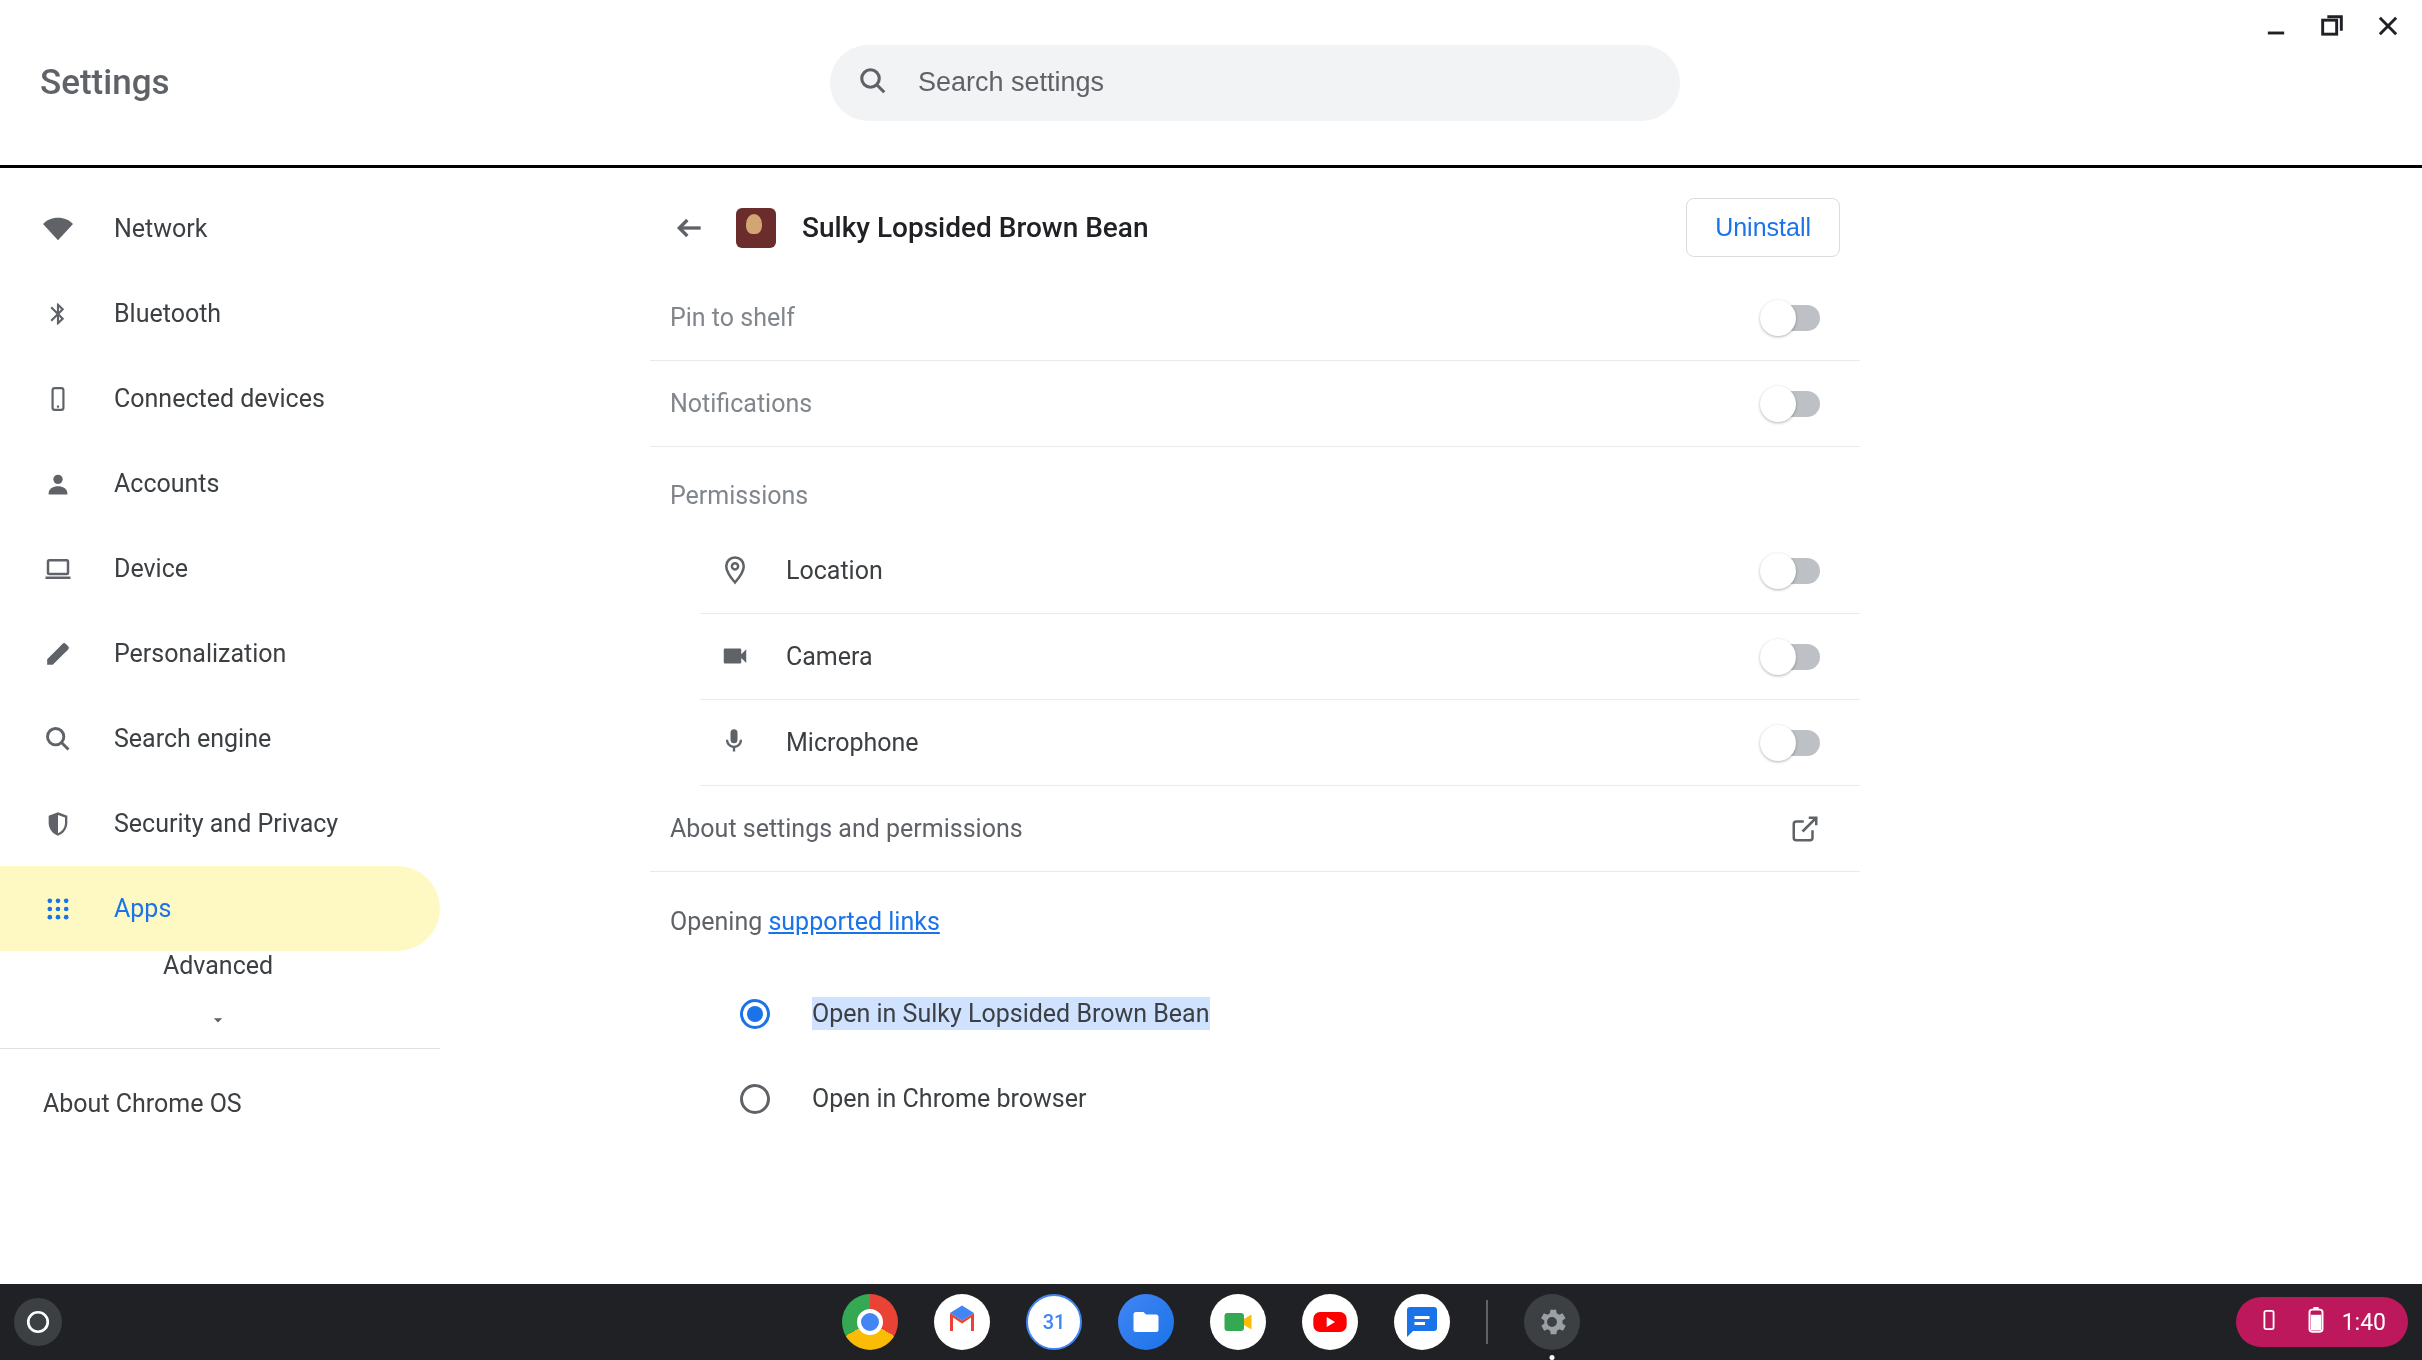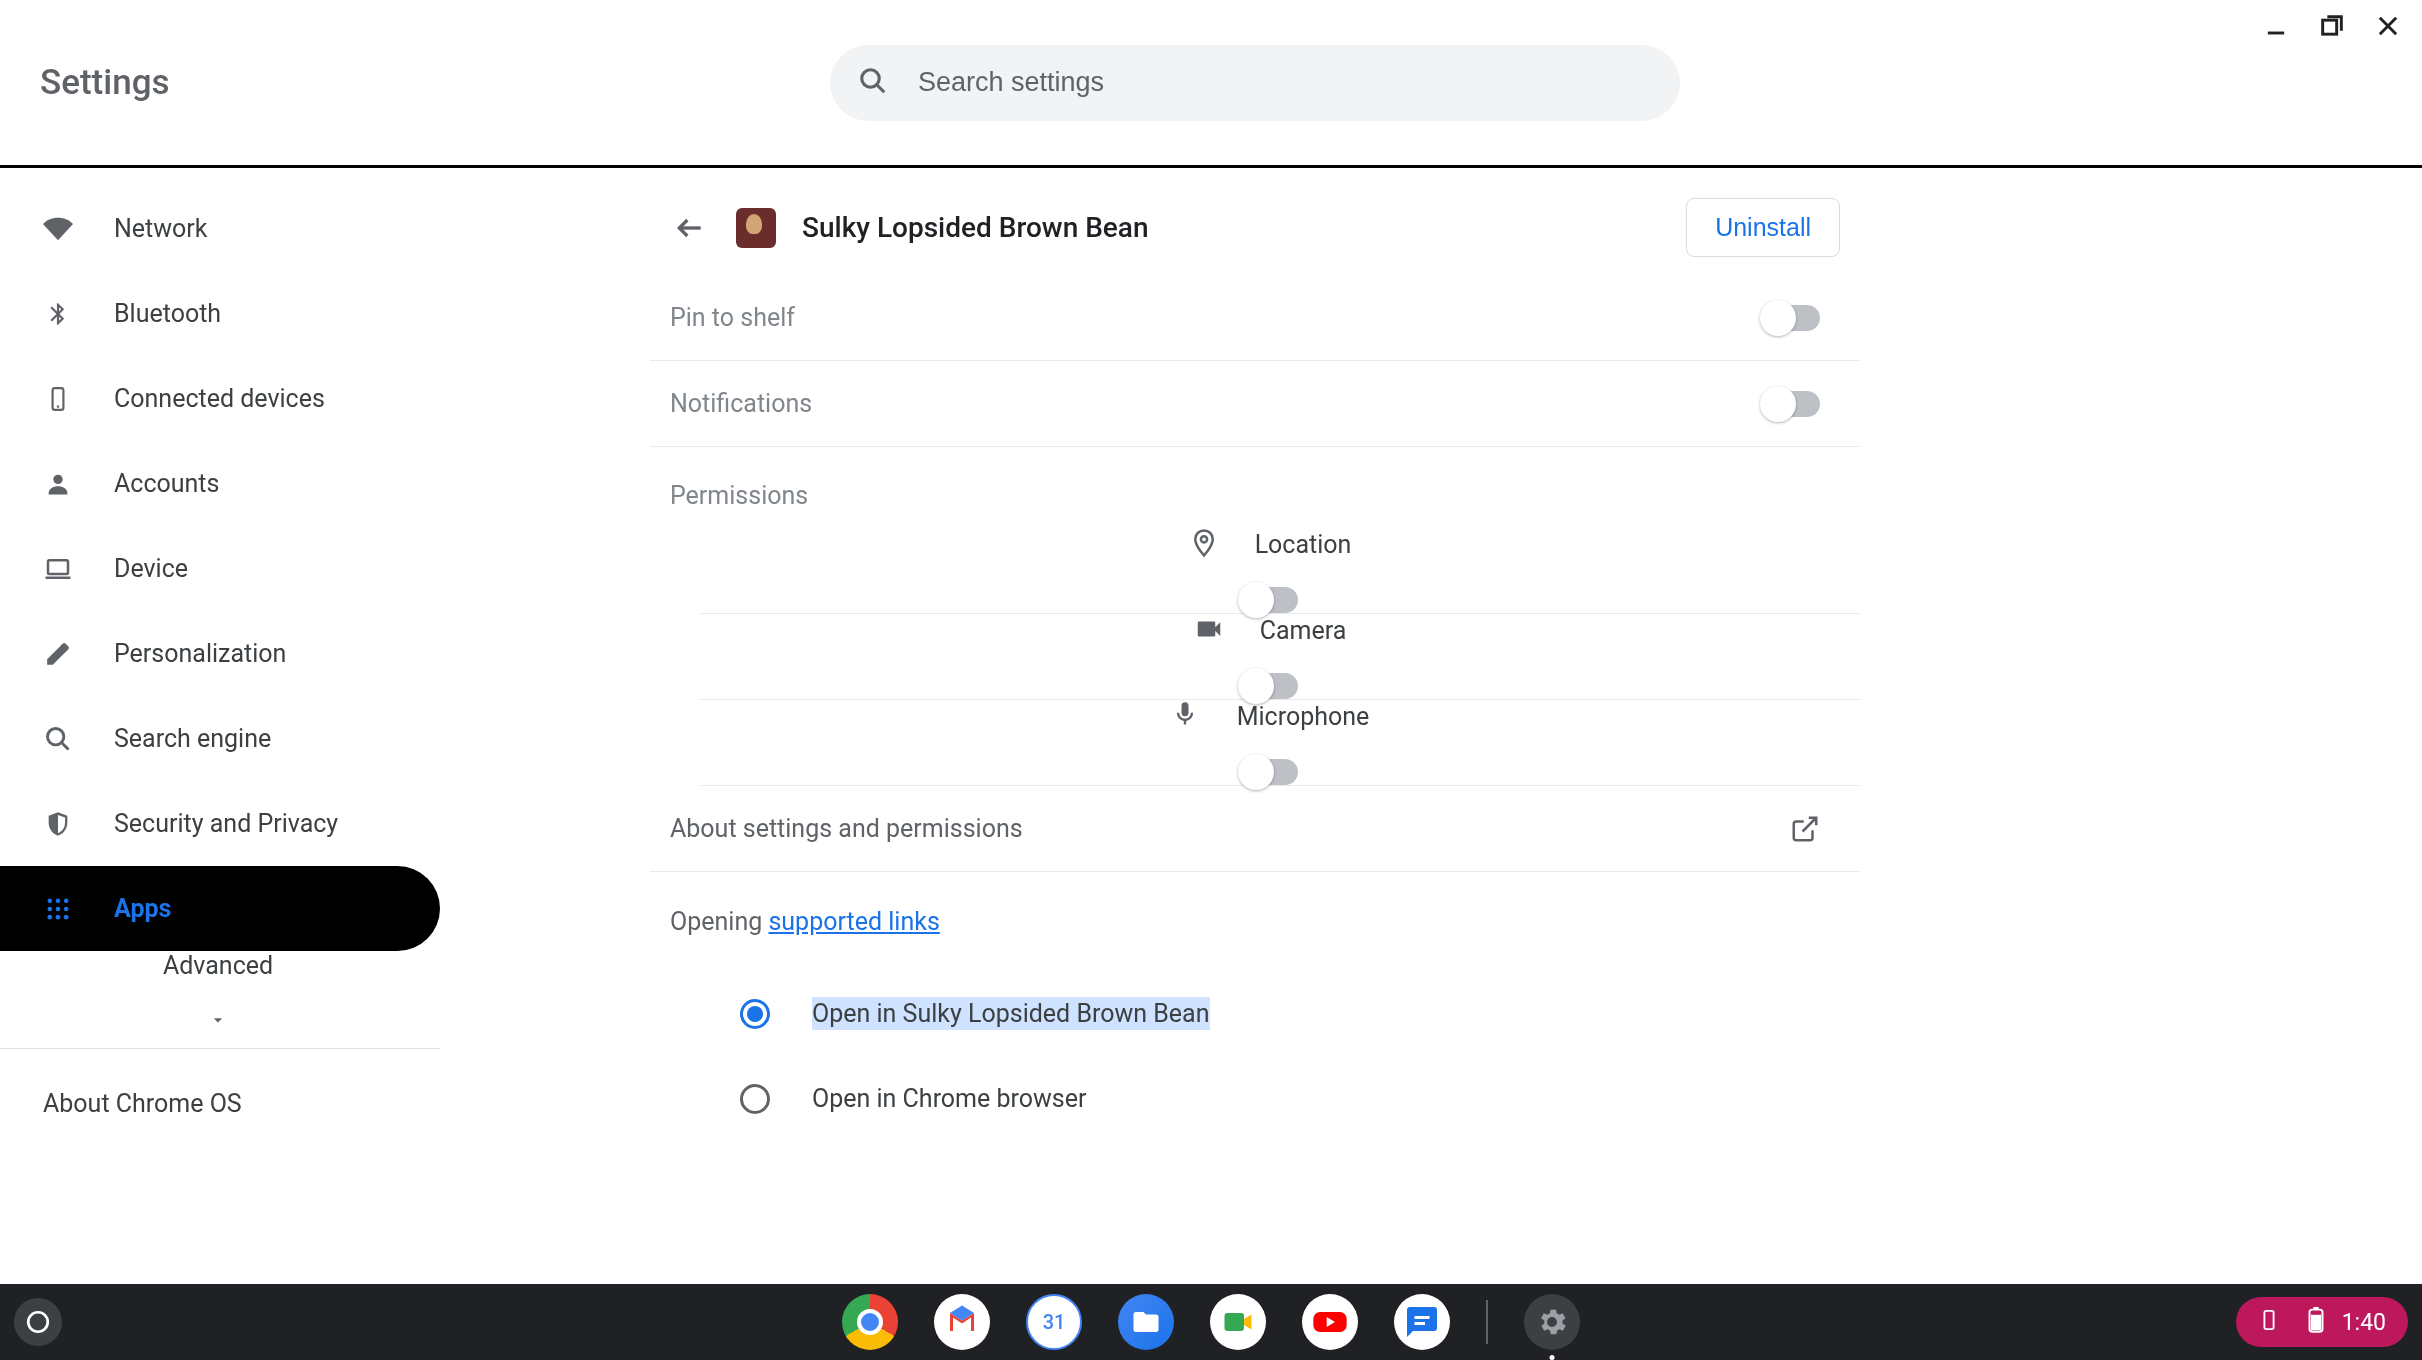--- a/index.html
+++ b/index.html
@@ -15,21 +15,21 @@
     .search-box { position: absolute; left: 830px; width: 850px; height: 76px; background: #f1f3f4; border-radius: 38px; display: flex; align-items: center; padding: 0 28px; gap: 30px; }
     .search-box input { border: none; background: transparent; font-size: 27px; color: #5f6368; outline: none; width: 100%; }
     .search-box input::placeholder { color: #5f6368; }
     
     
     .main { display: flex; height: calc(100% - 168px - 76px); }
     
     
     .sidebar { width: 440px; padding-top: 18px; border-right: none; }
     .sidebar-item { display: flex; align-items: center; height: 85px; padding-left: 40px; gap: 38px; cursor: pointer; font-size: 25px; color: #3c4043; }
-    .sidebar-item.selected { background: #000000; border-radius: 0 44px 44px 0; width: 440px; color: #1a73e8; font-weight: bold; }
+    .sidebar-item.selected { background: #fef9c3; border-radius: 0 44px 44px 0; width: 440px; color: #1a73e8; }
     .sidebar-item.selected .sidebar-icon { color: #1a73e8; }
     .sidebar-icon { width: 36px; height: 36px; display: flex; align-items: center; justify-content: center; color: #5f6368; }
     .sidebar-divider { height: 1px; background: #e0e0e0; margin: 12px 0; }
     .advanced-item { display: flex; align-items: center; justify-content: space-between; height: 85px; padding: 0 40px 0 36px; font-size: 25px; color: #3c4043; cursor: pointer; flex-direction: column; }
     .about-item { display: flex; align-items: center; height: 85px; padding-left: 43px; font-size: 25px; color: #3c4043; cursor: pointer; }
     
     
     .content { flex: 1; display: flex; justify-content: flex-start; padding-left: 210px; padding-top: 12px; overflow-y: auto; }
     .panel { width: 1210px; }
     
@@ -72,21 +72,21 @@
     .shelf { position: absolute; bottom: 0; left: 0; right: 0; height: 76px; background: #202124; display: flex; align-items: center; padding: 0 14px; }
     .launcher { width: 48px; height: 48px; border-radius: 50%; background: #3c4043; display: flex; align-items: center; justify-content: center; cursor: pointer; }
     .shelf-apps { position: absolute; left: 50%; transform: translateX(-50%); display: flex; gap: 36px; align-items: center; }
     .shelf-app { width: 56px; height: 56px; border-radius: 50%; cursor: pointer; display: flex; align-items: center; justify-content: center; position: relative; }
     .shelf-divider { width: 2px; height: 44px; background: #5f6368; }
     .shelf-app.settings-active::after { content: ''; position: absolute; bottom: -10px; left: 50%; transform: translateX(-50%); width: 5px; height: 5px; background: #fff; border-radius: 50%; }
     .shelf-right { position: absolute; right: 14px; display: flex; align-items: center; gap: 18px; background: #be185d; border-radius: 28px; padding: 10px 22px; }
     .shelf-time { color: #fff; font-size: 23px; }
     
     .perm-rows-container { margin-left: 50px; }
-    .perm-rows-container .perm-row { padding-left: 20px; flex-direction: column; }
+    .perm-rows-container .perm-row { padding-left: 20px; }
   </style>
 </head>
 <body>
 
 <div class="window-controls">
   <span><svg viewBox="0 0 24 24" fill="none" stroke="#202124" stroke-width="2.5">
         <line x1="5" y1="18" x2="19" y2="18"></line>
       </svg></span>
   <span><svg viewBox="0 0 24 24" fill="none" stroke="#202124" stroke-width="2.5">
         <rect x="4" y="7" width="12" height="12"></rect>

